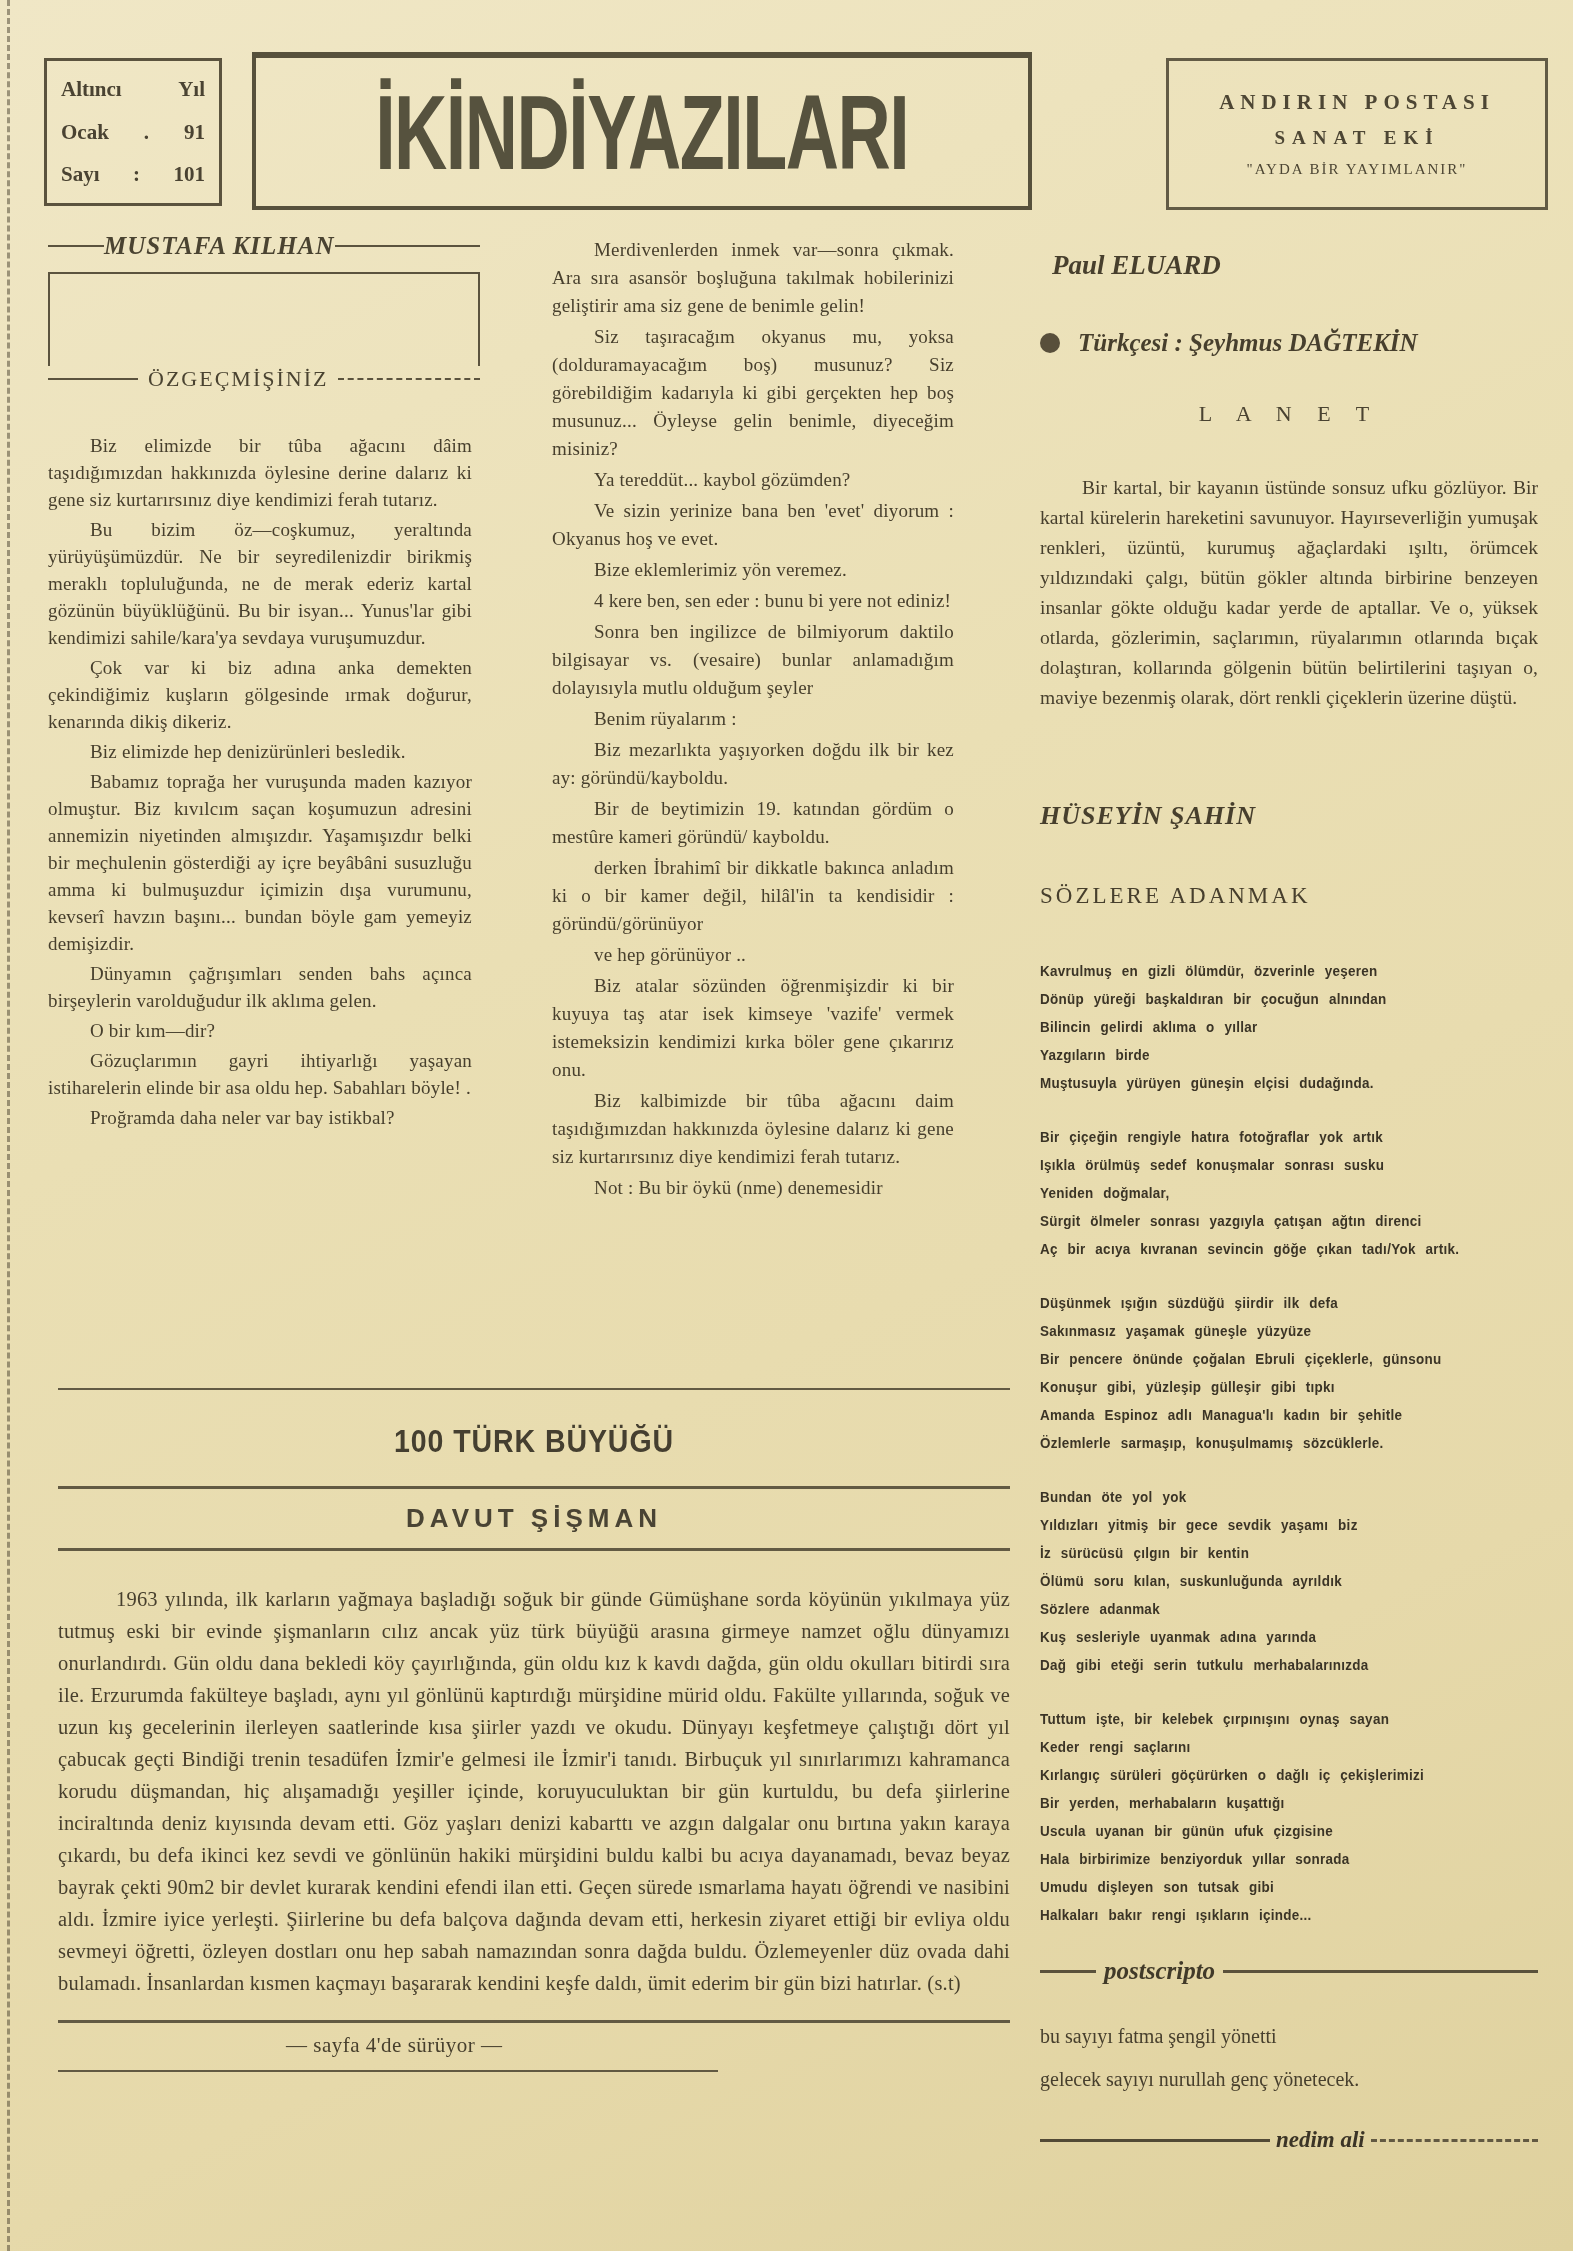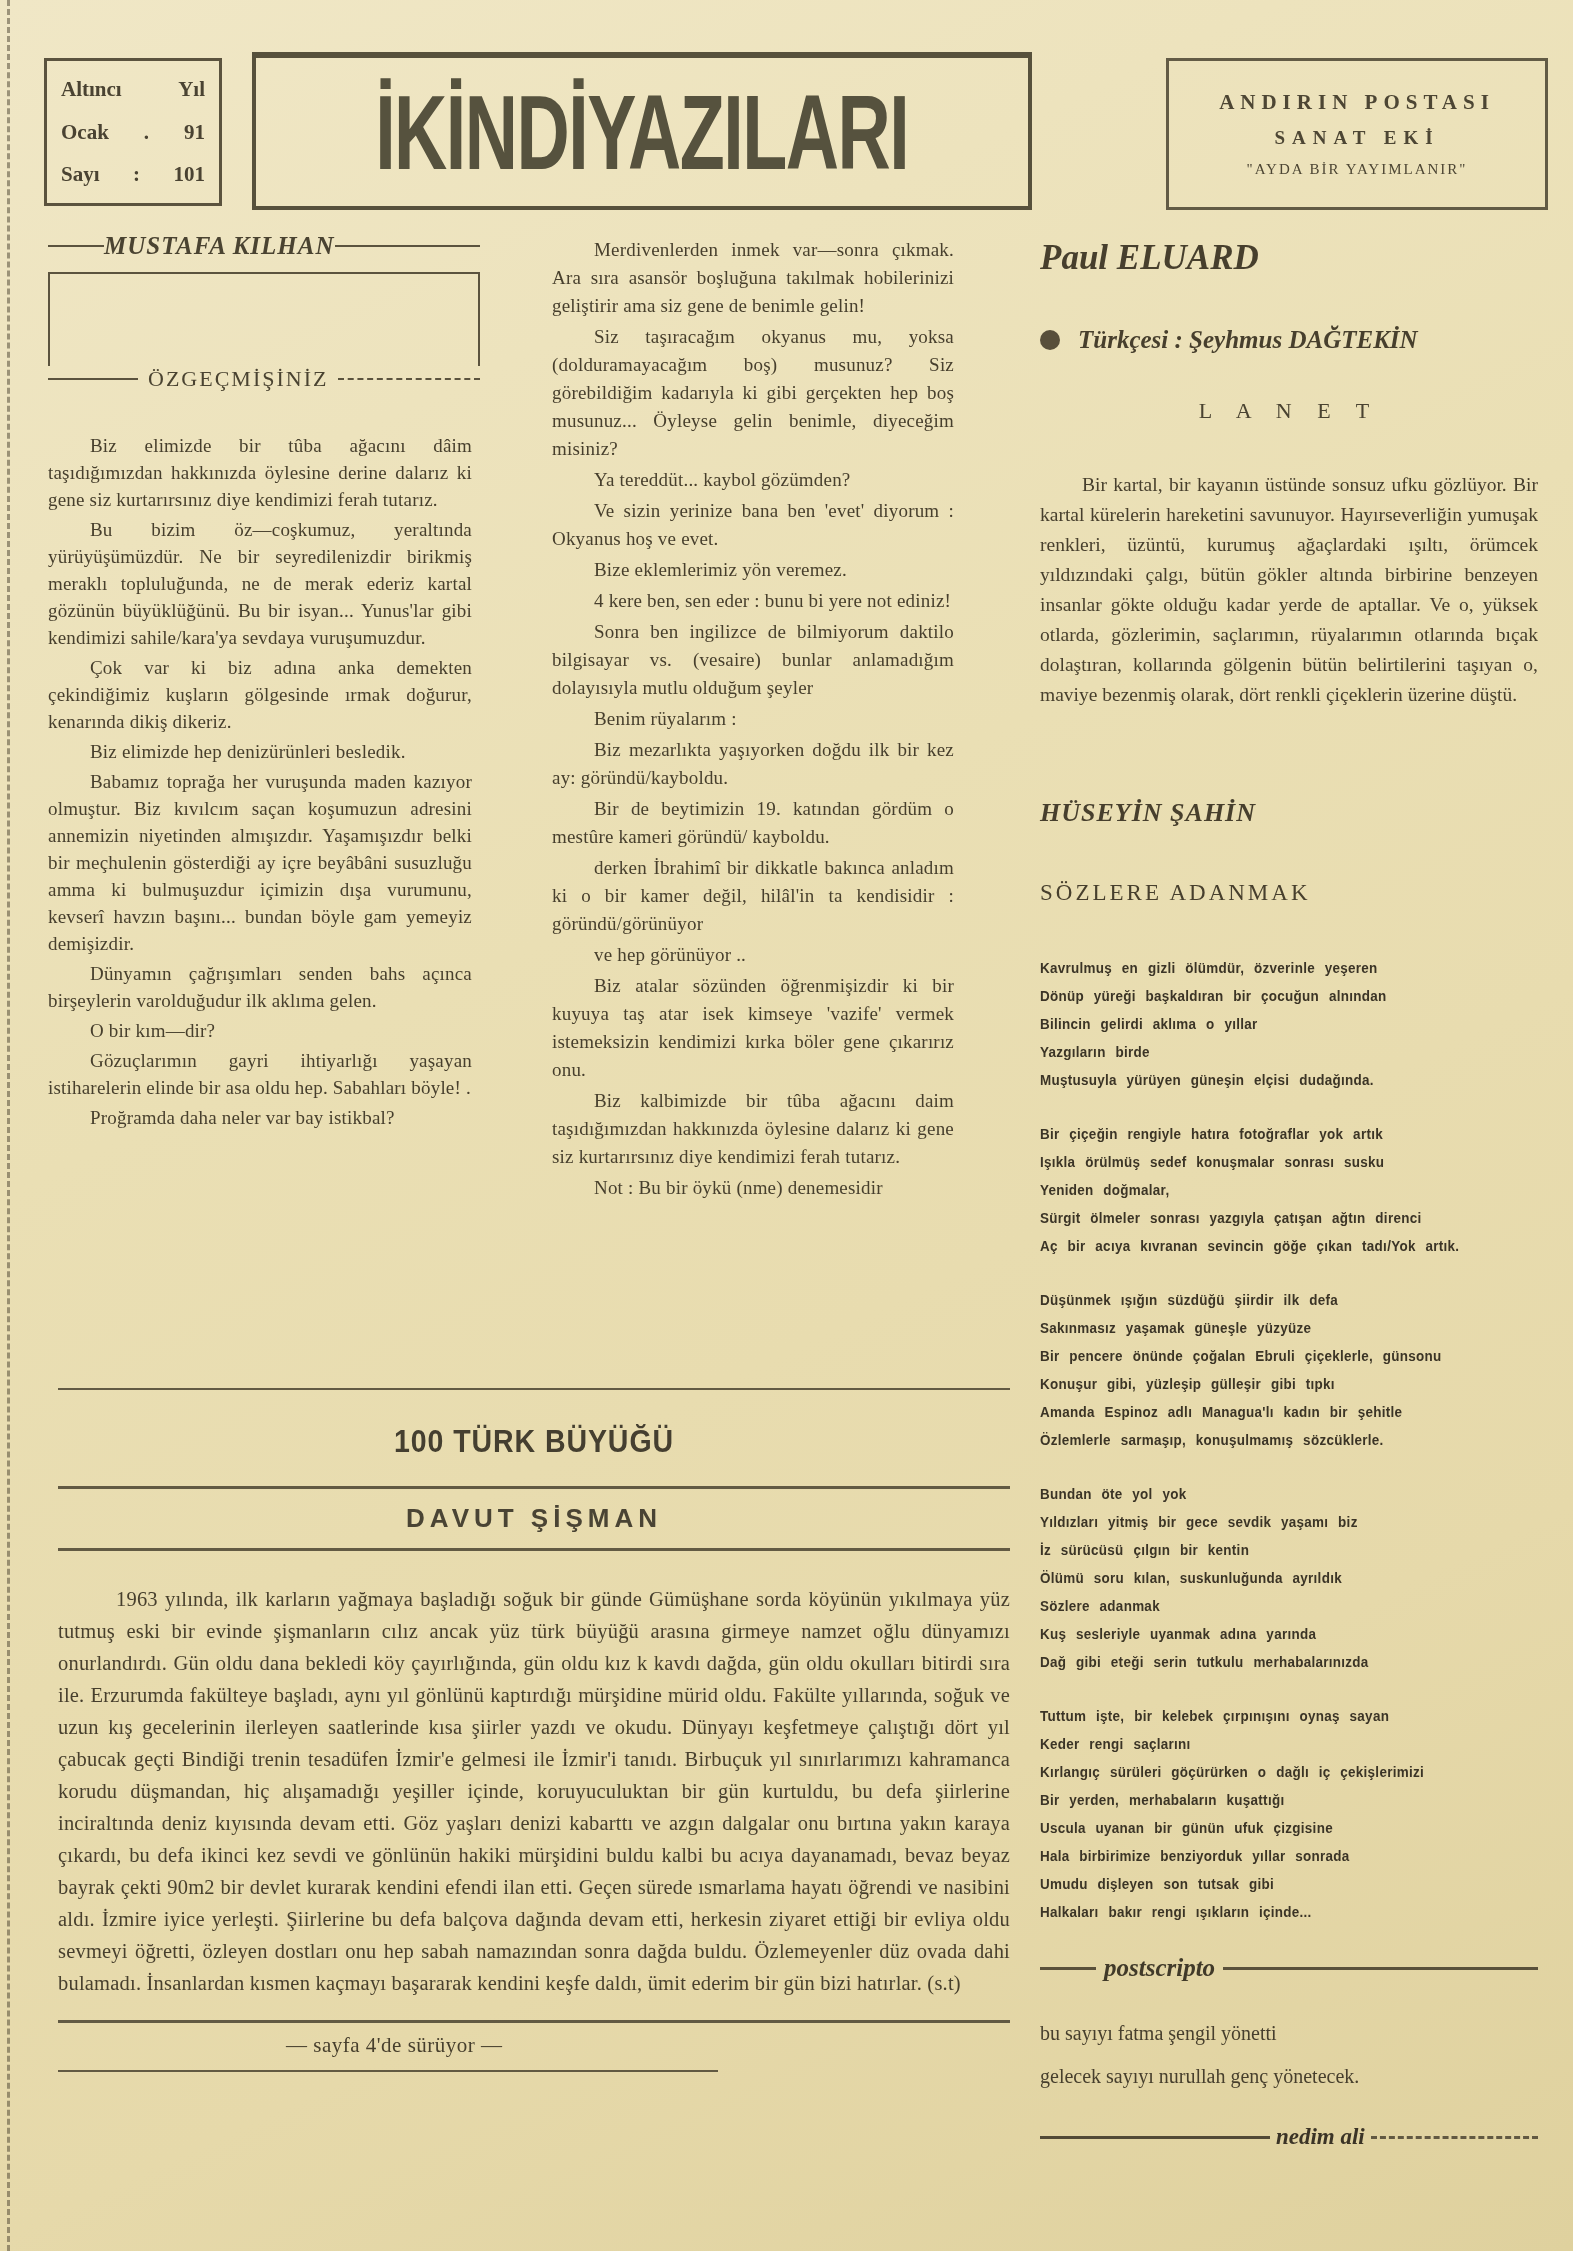--- a/index.html
+++ b/index.html
@@ -63,21 +63,21 @@
     margin:0;font-size:25px;font-style:italic;font-weight:bold;
     letter-spacing:1px;color:#4a4331;white-space:nowrap;
   }
   .w56{width:56px;} .w90{width:90px;}
   .bio-box{margin-top:12px;height:92px;border:2px solid rgba(74,67,48,.9);border-bottom:none;}
   .title-row{display:flex;align-items:center;gap:10px;}
   .title-row h3{margin:0;font-size:22px;font-weight:normal;letter-spacing:2px;color:#4a4331;white-space:nowrap;}
   .col-left .paras{margin-top:40px;}
 
   
-  .r-author{margin:0;font-size:35px;font-style:italic;font-weight:bold;color:#473f2d;}
+  .r-author{margin:12px;font-size:27px;font-style:italic;font-weight:bold;color:#473f2d;}
   .translator-row{display:flex;align-items:center;gap:18px;margin-top:48px;}
   .bullet-dot{width:20px;height:20px;border-radius:50%;background:#584f3b;flex:0 0 auto;}
   .translator{font-size:25px;font-style:italic;font-weight:bold;color:#473f2d;}
   .lanet-title{margin-top:44px;text-align:center;font-size:22px;letter-spacing:10px;color:#4a4331;}
   .lanet-body{margin-top:46px;font-size:19.5px;line-height:30px;text-align:justify;text-indent:42px;}
   .sahin-author{margin-top:88px;font-size:26px;font-style:italic;font-weight:bold;letter-spacing:1px;color:#473f2d;}
   .sahin-title{margin-top:52px;font-size:23px;letter-spacing:3px;color:#473f2d;}
   .poem{margin-top:48px;font-family:"Liberation Sans",sans-serif;font-weight:bold;
         font-size:14px;line-height:28px;color:#3b3426;letter-spacing:.3px;word-spacing:6px;}
   .stanza{margin:0 0 26px 0;}

